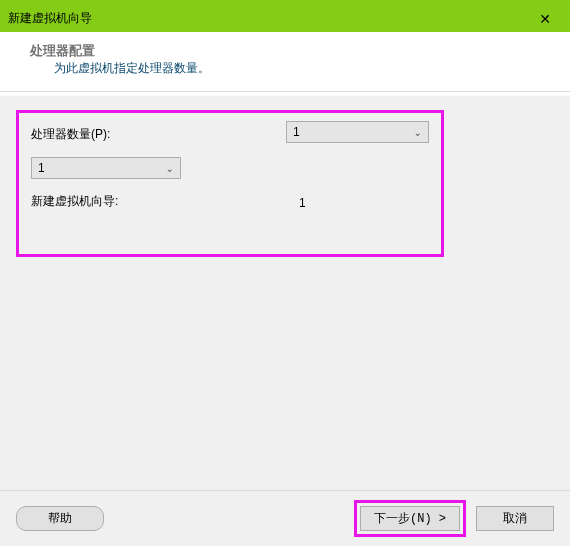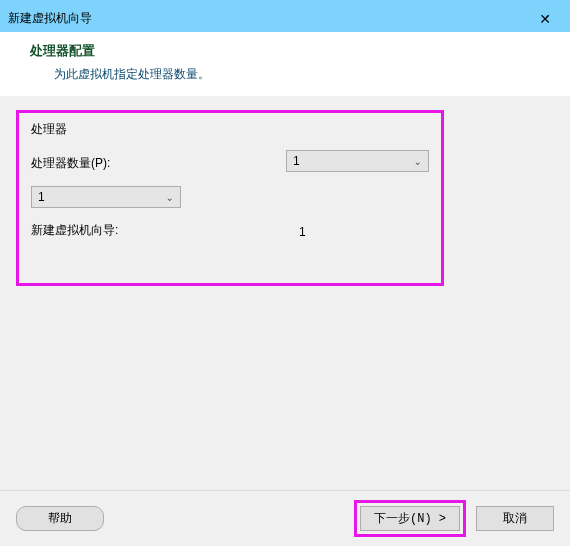--- a/index.html
+++ b/index.html
@@ -15,21 +15,21 @@
       height: 546px;
       overflow: hidden;
       position: relative;
     }
     .titlebar {
       height: 32px;
       display: flex;
       align-items: center;
       justify-content: space-between;
       padding: 5px 10px 0 8px;
-      background: #7dd3fc;
+      background: #84cc16;
     }
     .titlebar-title {
       font-size: 12px;
       color: #000;
     }
     .close-btn {
       font-size: 14px;
       color: #000;
       width: 30px;
       text-align: center;
@@ -37,22 +37,21 @@
       font-family: Arial, sans-serif;
     }
     .header-area {
       padding: 10px 0 14px 30px;
       border-bottom: 1px solid #dcdcdc;
       background: #ffffff;
     }
     .header-title {
       font-size: 13px;
       font-weight: bold;
-      color: #14532d;
-      margin-bottom: 6px;
+      color: #737373;
     }
     .header-subtitle {
       font-size: 12px;
       color: #0c4a6e;
       padding-left: 24px;
     }
     .content-area {
       padding: 14px 16px;
       background: #f0f0f0;
       position: absolute;
@@ -162,21 +161,20 @@
   <span class="close-btn">✕</span>
 </div>
 
 <div class="header-area">
   <div class="header-title">处理器配置</div>
   <div class="header-subtitle">为此虚拟机指定处理器数量。</div>
 </div>
 
 <div class="content-area">
   <div class="highlight-box">
-    <div class="section-label">处理器</div>
 
     <div class="form-row">
       <div class="form-label">处理器数量(P):</div>
       <div class="form-select">
         <span>1</span>
         <span class="chevron">⌄</span>
       </div>
     </div>
 
     <div class="form-row">

